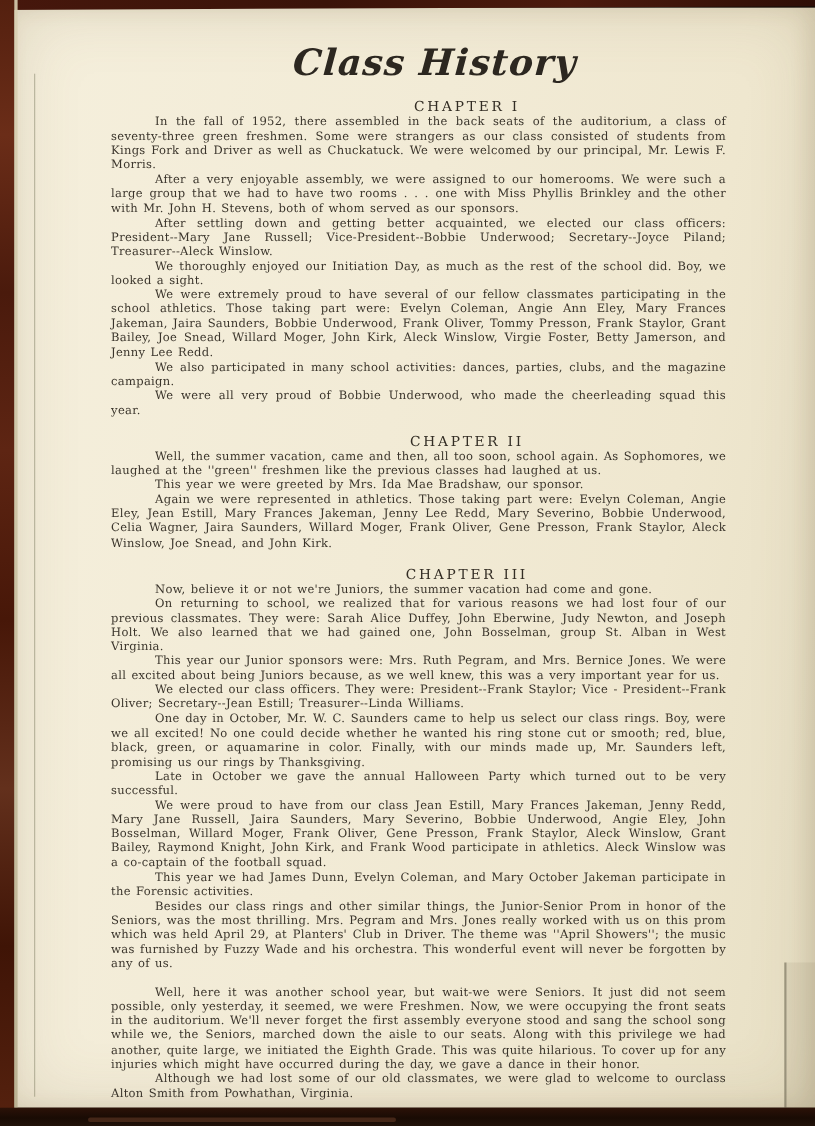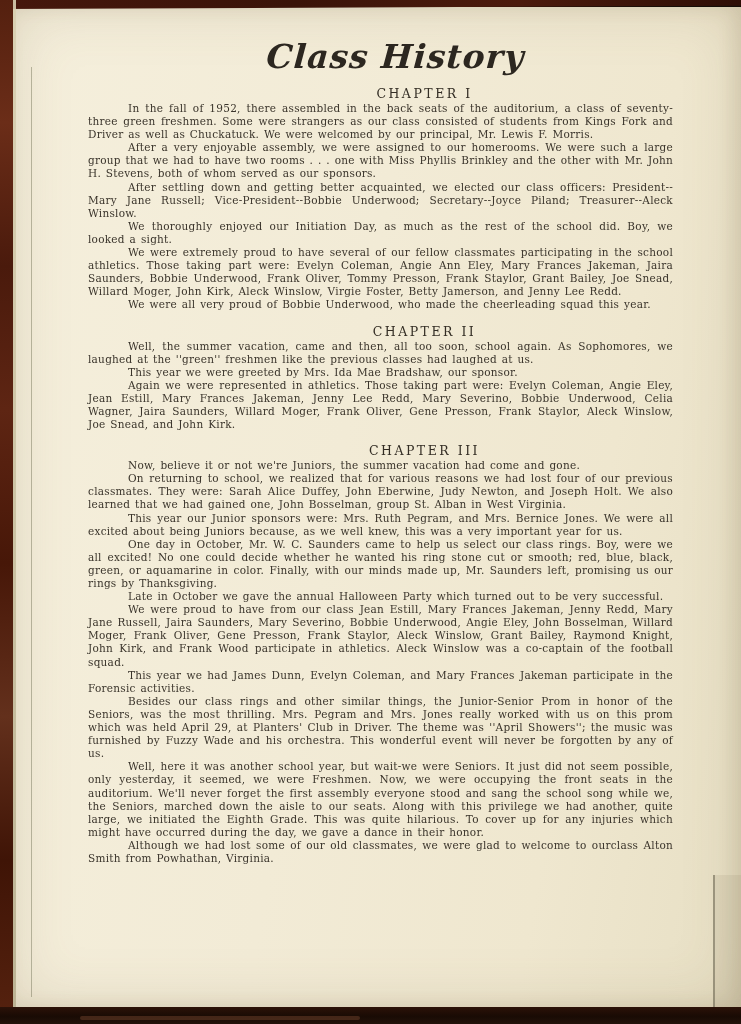--- a/index.html
+++ b/index.html
@@ -78,21 +78,21 @@
     font-style: italic;
     font-weight: 700;
     font-size: 33px;
     letter-spacing: 1px;
     color: #2c2720;
     text-align: center;
     padding-left: 30px;
     margin: 0 0 10px 0;
     transform: skewX(-4deg);
   }
-  .chapter { margin: 0; }
+  .chapter { margin: 13px; }
   .chapter-heading {
     font-size: 12.5px;
     font-weight: 400;
     letter-spacing: 2.5px;
     color: #332d24;
     text-align: center;
     padding-left: 88px;
     margin: 12px 0 1px 0;
   }
   .chapter:first-of-type .chapter-heading { margin-top: 0; }
@@ -117,39 +117,41 @@
 
       <h1 class="page-title">Class History</h1>
 
       <section class="chapter">
         <h2 class="chapter-heading">CHAPTER I</h2>
         <p>In the fall of 1952, there assembled in the back seats of the auditorium, a class of seventy-three green freshmen.  Some were strangers as our class consisted of students from Kings Fork and Driver as well as Chuckatuck.  We were welcomed by our principal, Mr. Lewis F. Morris.</p>
         <p>After a very enjoyable assembly, we were assigned to our homerooms.  We were such a large group that we had to have two rooms . . . one with Miss Phyllis Brinkley and the other with Mr. John H. Stevens, both of whom served as our sponsors.</p>
         <p>After settling down and getting better acquainted, we elected our class officers: President--Mary Jane Russell; Vice-President--Bobbie Underwood; Secretary--Joyce Piland; Treasurer--Aleck Winslow.</p>
         <p>We thoroughly enjoyed our Initiation Day, as much as the rest of the school did.  Boy, we looked a sight.</p>
         <p>We were extremely proud to have several of our fellow classmates participating in the school athletics.  Those taking part were: Evelyn Coleman, Angie Ann Eley, Mary Frances Jakeman, Jaira Saunders, Bobbie Underwood, Frank Oliver, Tommy Presson, Frank Staylor, Grant Bailey, Joe Snead, Willard Moger, John Kirk, Aleck Winslow, Virgie Foster, Betty Jamerson, and Jenny Lee Redd.</p>
+        <p>We also participated in many school activities: dances, parties, clubs, and the magazine campaign.</p>
         <p>We were all very proud of Bobbie Underwood, who made the cheerleading squad this year.</p>
       </section>
 
       <section class="chapter">
         <h2 class="chapter-heading">CHAPTER II</h2>
         <p>Well, the summer vacation, came and then, all too soon, school again.  As Sophomores, we laughed at the ''green'' freshmen like the previous classes had laughed at us.</p>
         <p>This year we were greeted by Mrs. Ida Mae Bradshaw, our sponsor.</p>
         <p>Again we were represented in athletics.  Those taking part were: Evelyn Coleman, Angie Eley, Jean Estill, Mary Frances Jakeman, Jenny Lee Redd, Mary Severino, Bobbie Underwood, Celia Wagner, Jaira Saunders, Willard Moger, Frank Oliver, Gene Presson, Frank Staylor, Aleck Winslow, Joe Snead, and John Kirk.</p>
       </section>
 
       <section class="chapter">
         <h2 class="chapter-heading">CHAPTER III</h2>
         <p>Now, believe it or not we're Juniors, the summer vacation had come and gone.</p>
         <p>On returning to school, we realized that for various reasons we had lost four of our previous classmates.  They were: Sarah Alice Duffey, John Eberwine, Judy Newton, and Joseph Holt.  We also learned that we had gained one, John Bosselman, group St. Alban in West Virginia.</p>
         <p>This year our Junior sponsors were: Mrs. Ruth Pegram, and Mrs. Bernice Jones.  We were all excited about being Juniors because, as we well knew, this was a very important year for us.</p>
+        <p>We elected our class officers.  They were: President--Frank Staylor;  Vice - President--Frank Oliver; Secretary--Jean Estill; Treasurer--Linda Williams.</p>
         <p>One day in October, Mr. W. C. Saunders came to help us select our class rings.  Boy, were we all excited!  No one could decide whether he wanted his ring stone cut or smooth; red, blue, black, green, or aquamarine in color.  Finally, with our minds made up, Mr. Saunders left, promising us our rings by Thanksgiving.</p>
         <p>Late in October we gave the annual Halloween Party which turned out to be very successful.</p>
         <p>We were proud to have from our class Jean Estill, Mary Frances Jakeman, Jenny Redd, Mary Jane Russell, Jaira Saunders, Mary Severino, Bobbie Underwood, Angie Eley, John Bosselman, Willard Moger, Frank Oliver, Gene Presson, Frank Staylor, Aleck Winslow, Grant Bailey, Raymond Knight, John Kirk, and Frank Wood participate in athletics.  Aleck Winslow was a co-captain of the football squad.</p>
-        <p>This year we had James Dunn, Evelyn Coleman, and Mary Frances Jakeman participate in the Forensic activities.</p>
+        <p>This year we had James Dunn, Evelyn Coleman, and Mary October Jakeman participate in the Forensic activities.</p>
         <p>Besides our class rings and other similar things, the Junior-Senior Prom in honor of the Seniors, was the most thrilling.  Mrs. Pegram and Mrs. Jones really worked with us on this prom which was held April 29, at Planters' Club in Driver.  The theme was ''April Showers''; the music was furnished by Fuzzy Wade and his orchestra.  This wonderful event will never be forgotten by any of us.</p>
       </section>
 
       <section class="chapter">
         <p>Well, here it was another school year, but wait-we were Seniors.  It just did not seem possible, only yesterday, it seemed, we were Freshmen.  Now, we were occupying the front seats in the auditorium.  We'll never forget the first assembly everyone stood and sang the school song while we, the Seniors, marched down the aisle to our seats.  Along with this privilege we had another, quite large, we initiated the Eighth Grade.  This was quite hilarious.  To cover up for any injuries which might have occurred during the day, we gave a dance in their honor.</p>
         <p>Although we had lost some of our old classmates, we were glad to welcome to ourclass Alton Smith from Powhathan, Virginia.</p>
       </section>
 
     </div>
 

